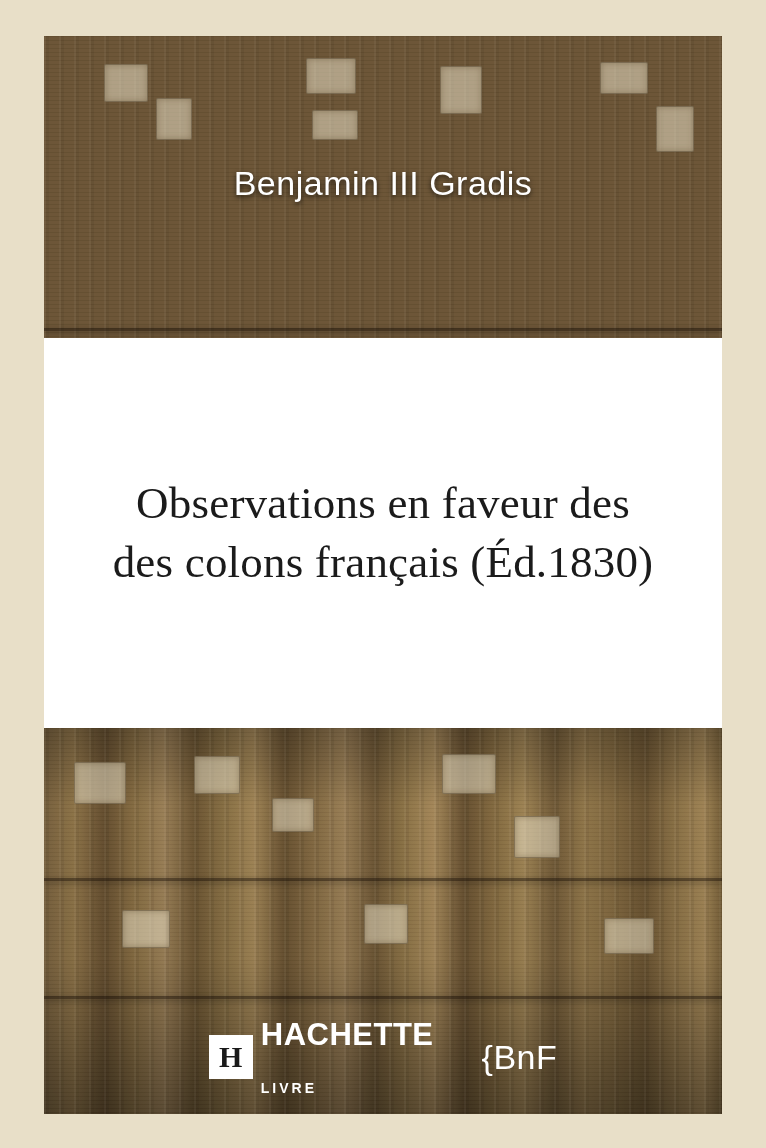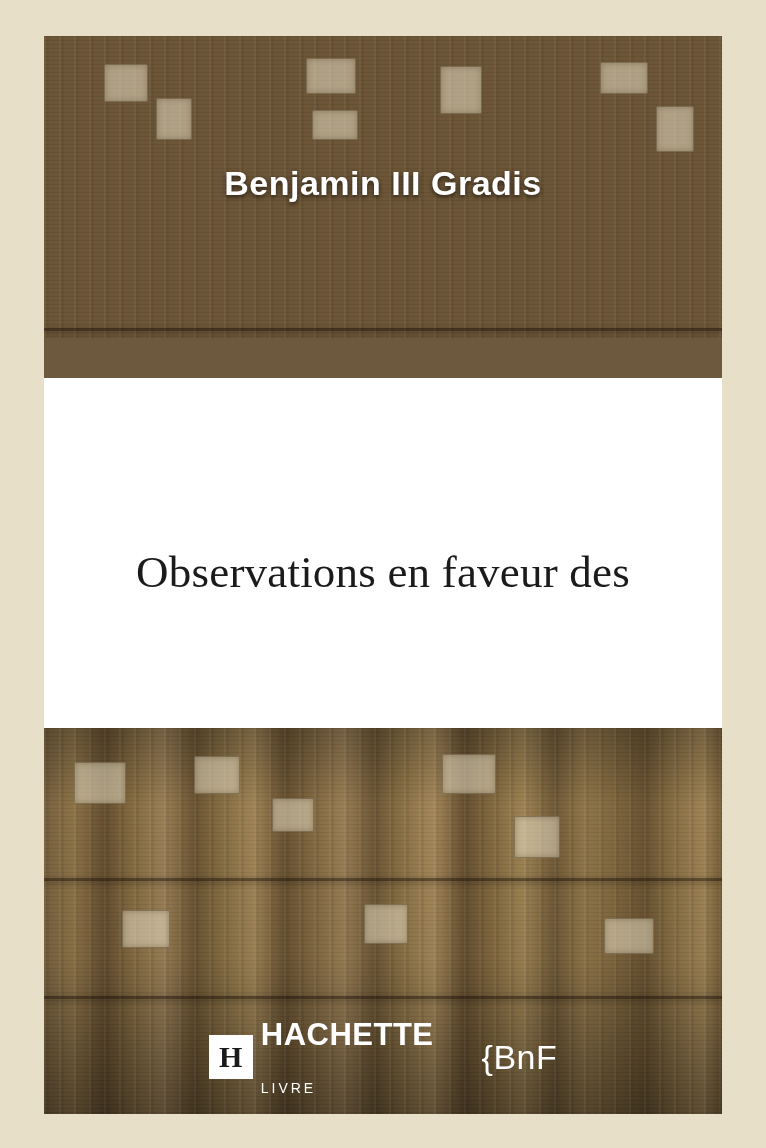--- a/index.html
+++ b/index.html
@@ -99,21 +99,20 @@
   .title-panel {
     position: absolute;
     left: 0;
     right: 0;
     top: 302px;
     height: 390px;
     background: #ffffff;
     display: flex;
     align-items: center;
     justify-content: center;
-    margin-top: 40px;
   }
   .book-title {
     font-family: "Liberation Serif", serif;
     font-size: 45px;
     line-height: 1.32;
     color: #1b1b1b;
     text-align: center;
     padding: 0 28px;
     font-weight: 400;
     letter-spacing: 0.2px;
@@ -121,21 +120,21 @@
 
   
   .author {
     position: absolute;
     left: 0;
     right: 0;
     top: 128px;
     text-align: center;
     font-family: "Liberation Sans", sans-serif;
     font-size: 34px;
-    font-weight: bold;
+    font-weight: normal;
     color: #ffffff;
     letter-spacing: 0.5px;
     text-shadow: 0 2px 5px rgba(0,0,0,0.65);
   }
 
   
   .logos {
     position: absolute;
     left: 0;
     right: 0;
@@ -177,20 +176,21 @@
     font-weight: bold;
     color: #ffffff;
     letter-spacing: 0.5px;
   }
   .hachette-words .w2 {
     font-family: "Liberation Sans", sans-serif;
     font-size: 14px;
     color: #ffffff;
     letter-spacing: 3px;
     margin-top: 3px;
+    font-weight: bold;
   }
   .bnf {
     font-family: "Liberation Sans", sans-serif;
     font-size: 34px;
     font-weight: normal;
     color: #ffffff;
     letter-spacing: 0.5px;
   }
 </style>
 </head>
@@ -209,20 +209,21 @@
       <div class="label" style="left:396px; top:30px; width:40px; height:46px;"></div>
       <div class="label" style="left:556px; top:26px; width:46px; height:30px;"></div>
       <div class="label" style="left:612px; top:70px; width:36px; height:44px;"></div>
 
       <div class="author">Benjamin III Gradis</div>
     </div>
 
     <div class="title-panel">
       <div class="book-title">
         <div>Observations en faveur des</div>
+        <div>des colons français (Éd.1830)</div>
       </div>
     </div>
 
     <div class="photo bottom">
       <div class="spine-texture"></div>
       <div class="shelf-line" style="top:150px;"></div>
       <div class="shelf-line" style="top:268px;"></div>
       <div class="label" style="left:30px; top:34px; width:50px; height:40px;"></div>
       <div class="label" style="left:150px; top:28px; width:44px; height:36px;"></div>
       <div class="label" style="left:228px; top:70px; width:40px; height:32px;"></div>

